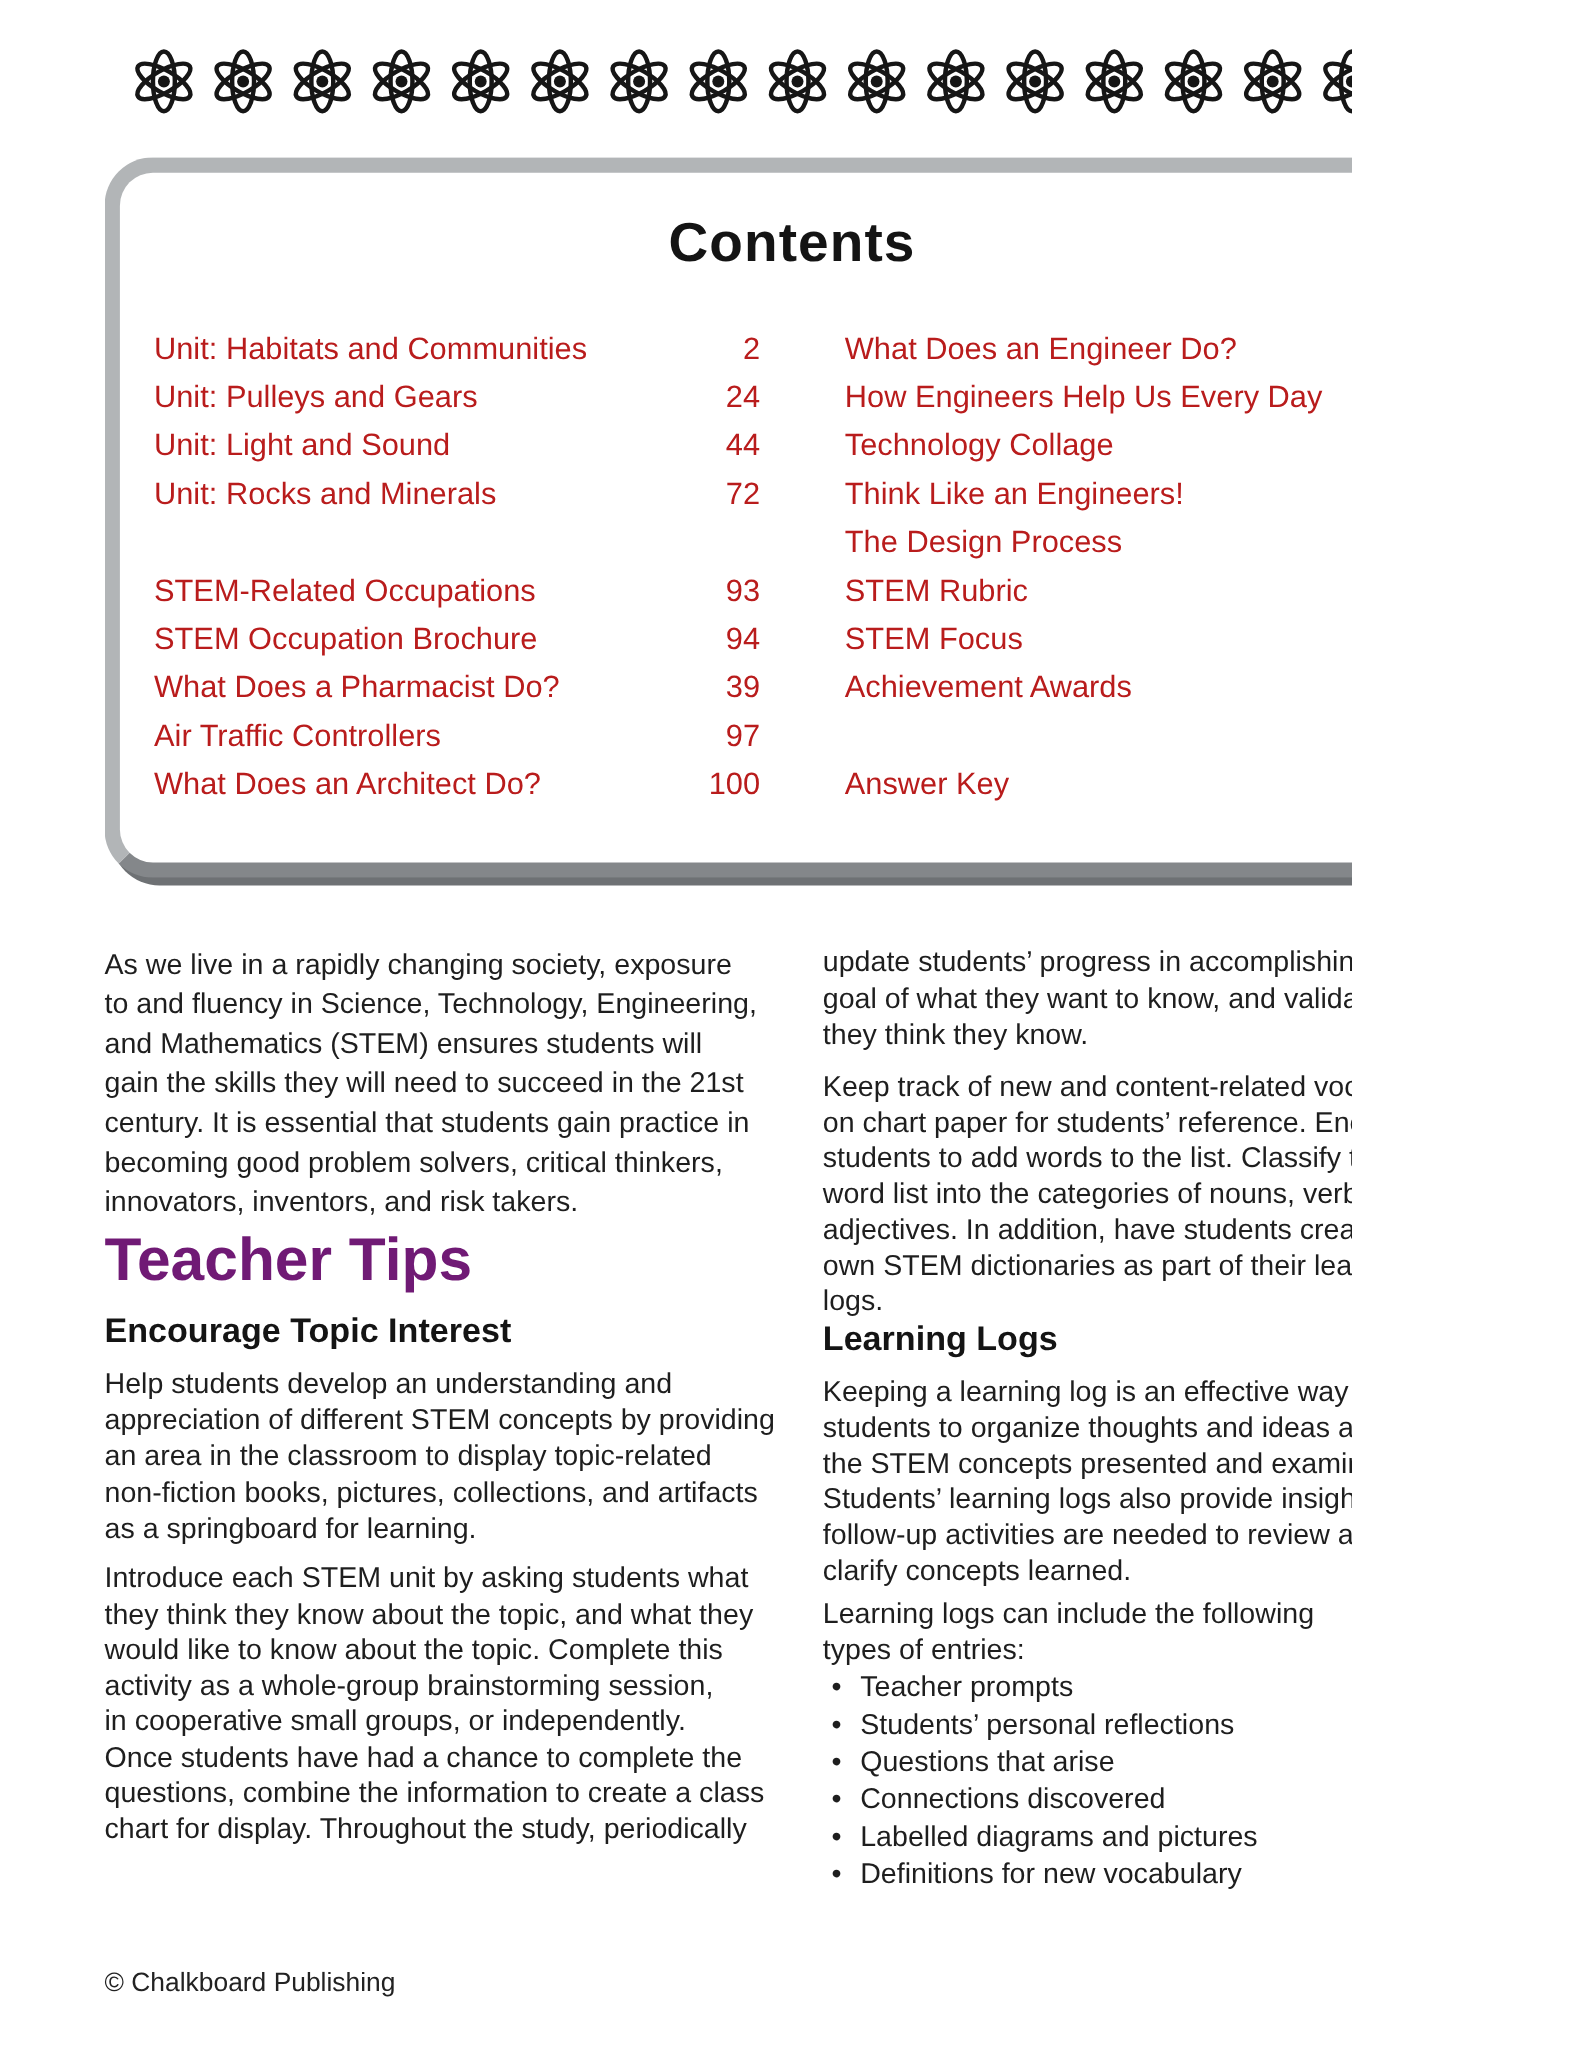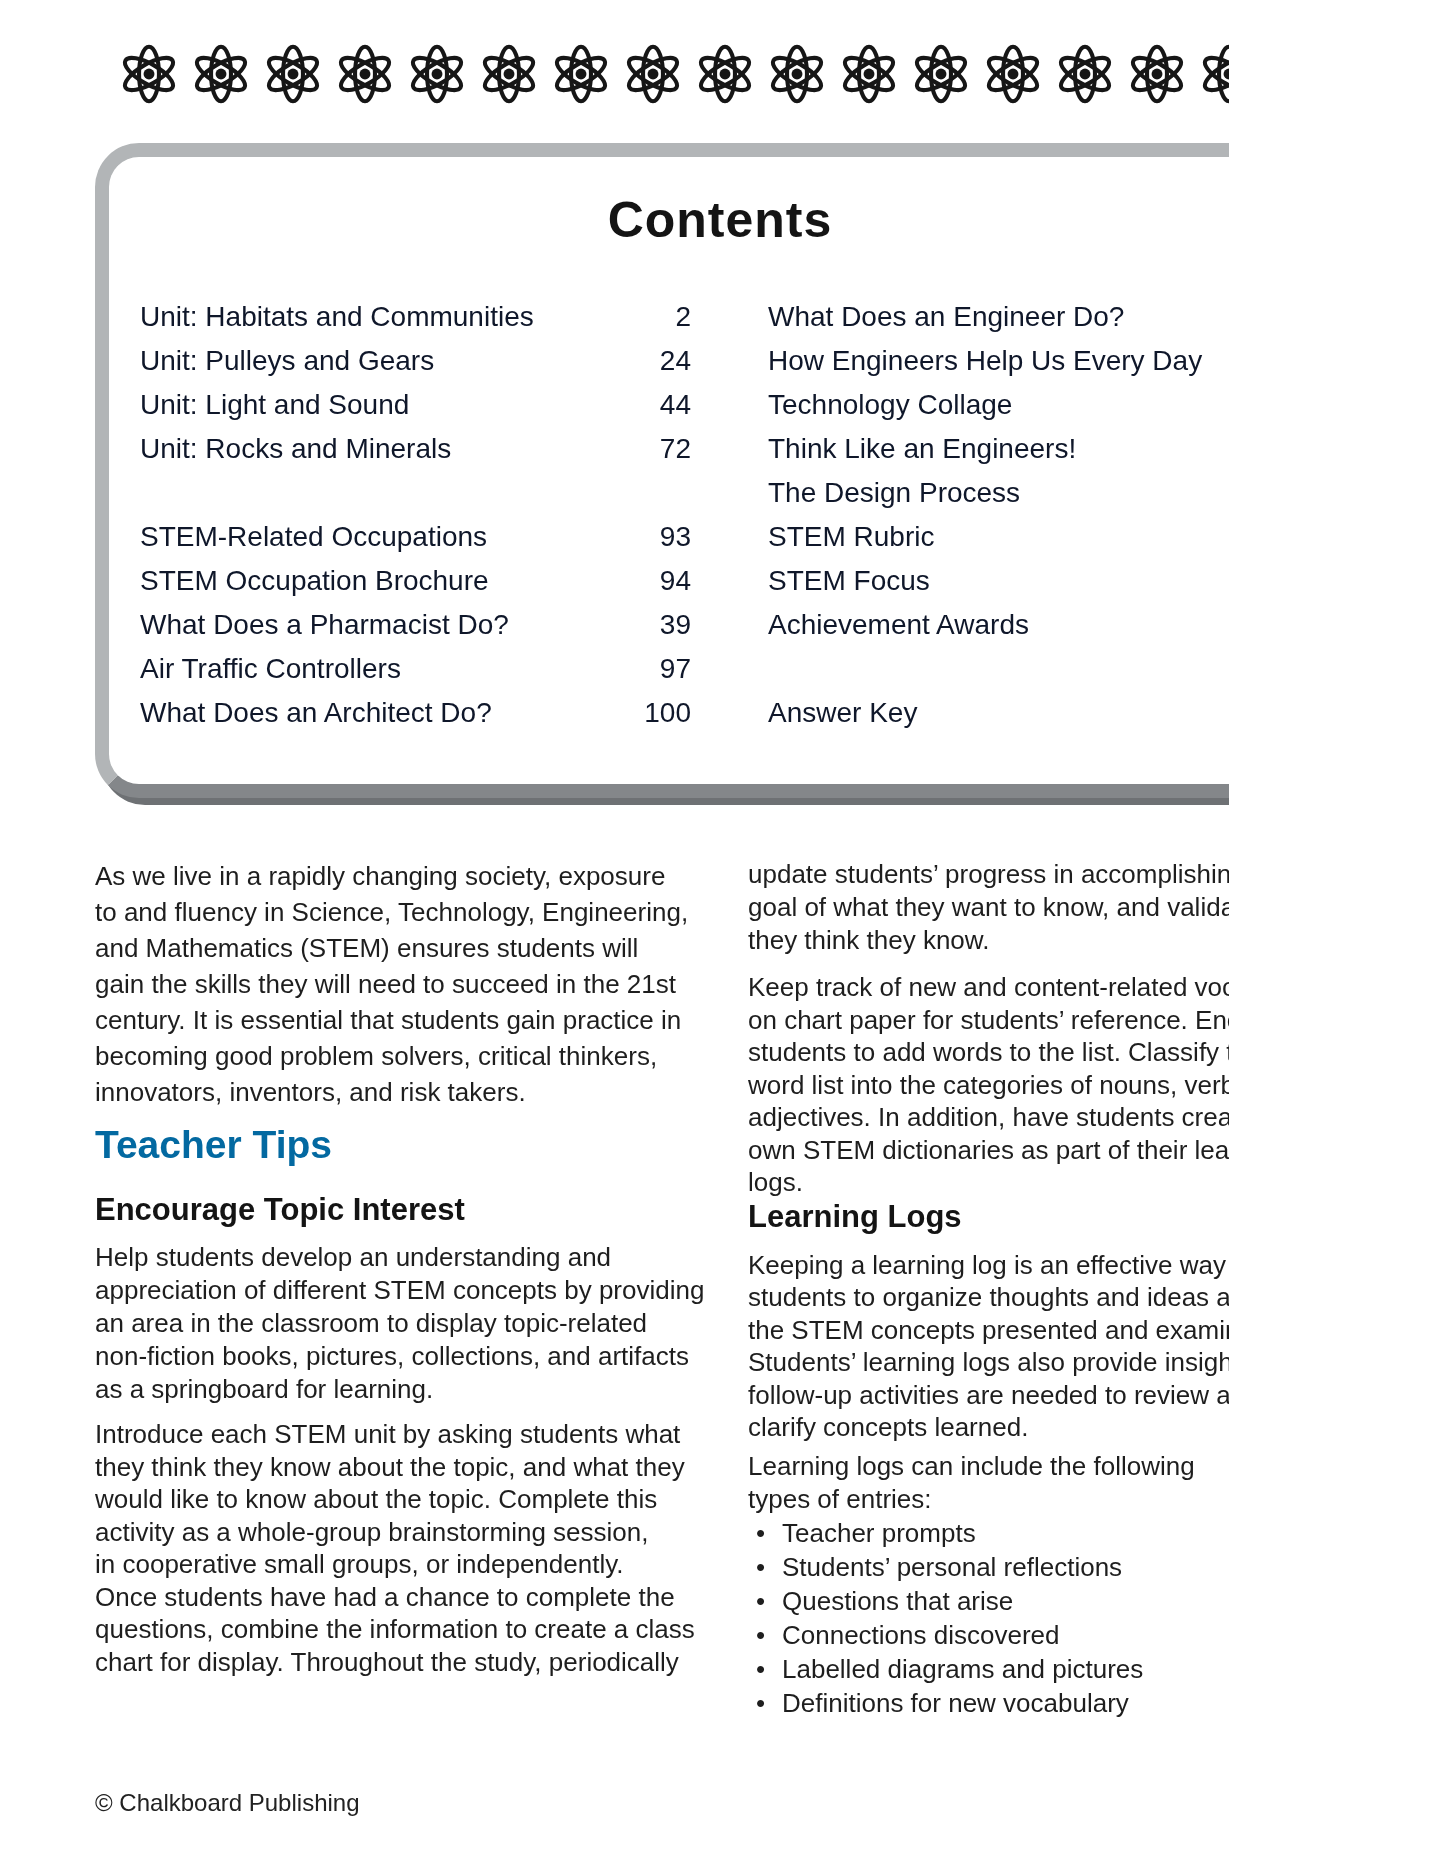--- a/index.html
+++ b/index.html
@@ -45,21 +45,21 @@
     text-align: center;
     font-size: 50px;
     font-weight: 700;
     letter-spacing: 1px;
     color: #141414;
   }
   .toc {
     position: absolute;
     top: 138px;
     font-size: 28px;
-    color: #0f172a;
+    color: #b91c1c;
   }
   .toc-left  { left: 31px;  width: 551px; }
   .toc-right { left: 659px; width: 524px; }
   .toc-row {
     height: 44px;
     display: flex;
     justify-content: space-between;
     align-items: center;
   }
   .toc-label { white-space: nowrap; }
@@ -74,24 +74,24 @@
     margin: 0;
     font-size: 26px;
     line-height: 33px;
     white-space: pre-line;
     color: #1e1e1e;
   }
   .intro { line-height: 36px; }
 
   .big-heading {
     margin: 10px 0 0 0;
-    font-size: 39px;
+    font-size: 55px;
     line-height: 50px;
     font-weight: 700;
-    color: #0369a1;
+    color: #701a75;
   }
   .sub-heading {
     margin: 22px 0 0 0;
     font-size: 31px;
     line-height: 36px;
     font-weight: 700;
     color: #141414;
     white-space: pre-line;
   }
   .p-encourage { margin-top: 13px; }

